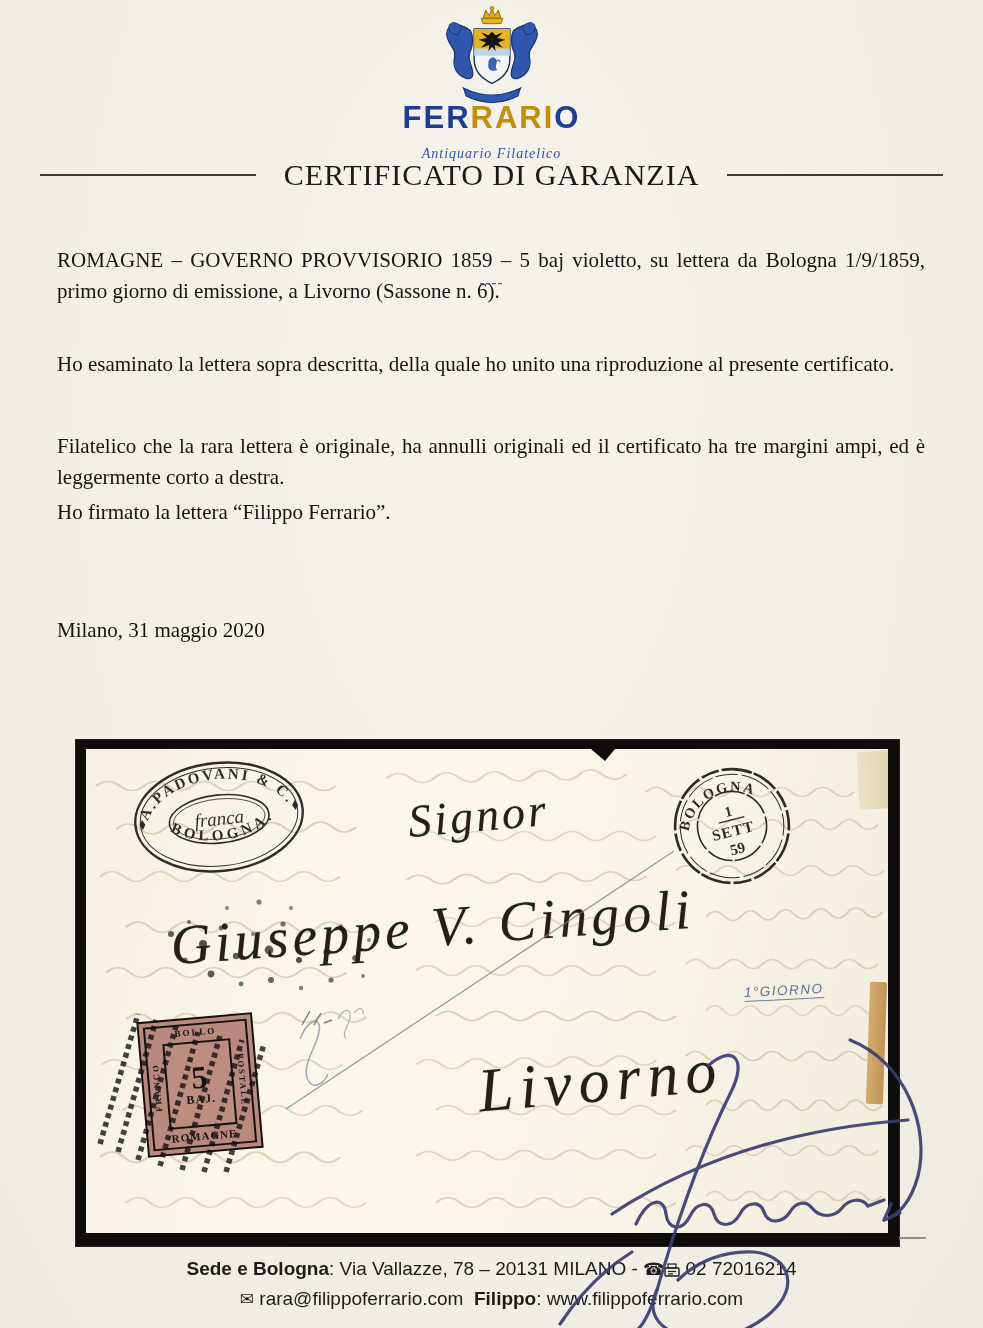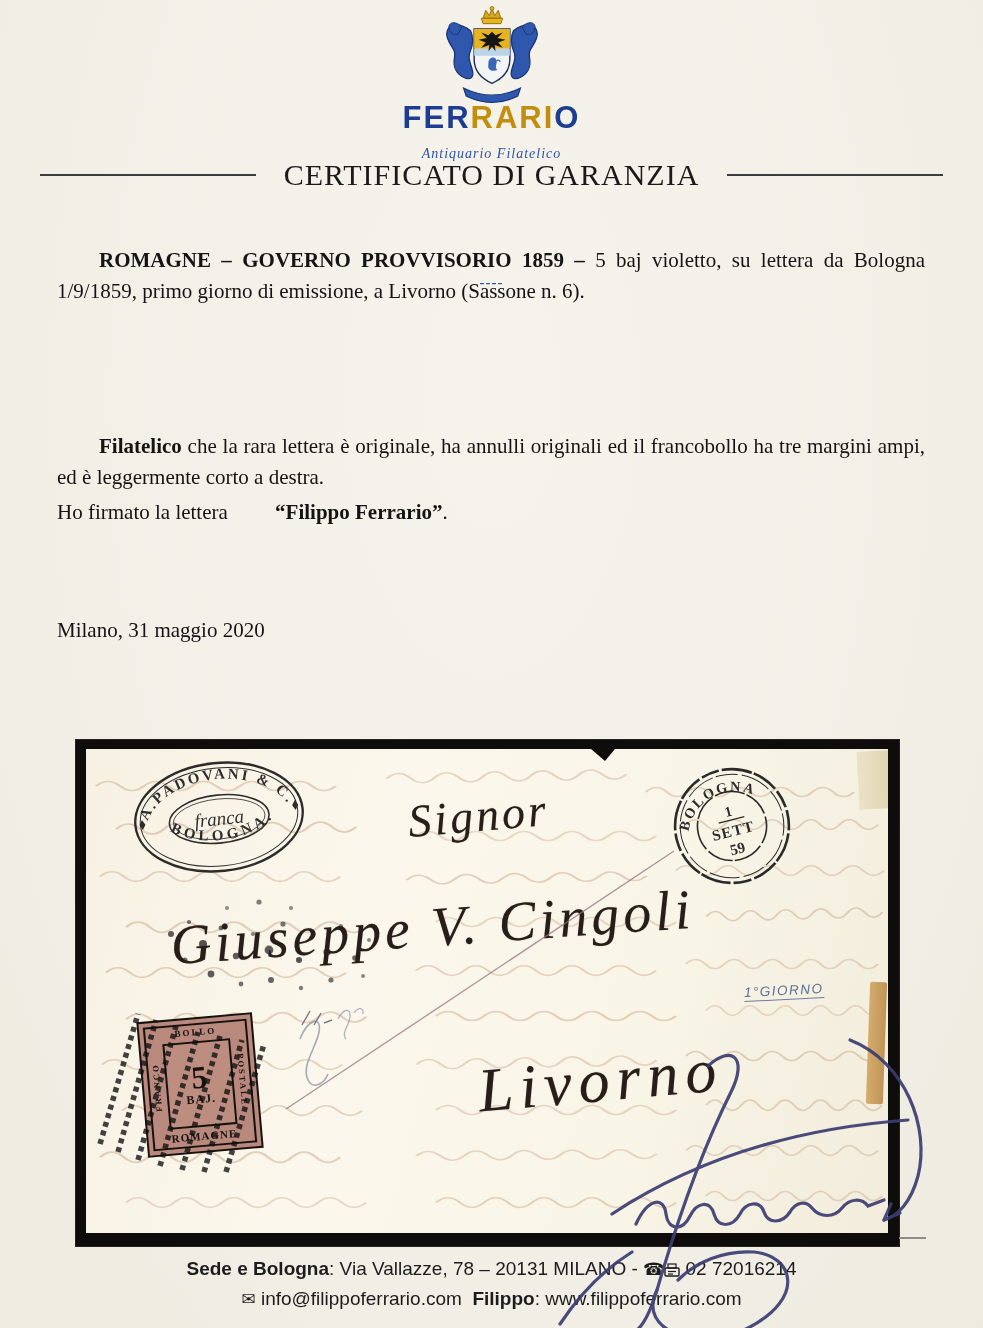--- a/index.html
+++ b/index.html
@@ -19,21 +19,21 @@
 
   
   .title-row{position:absolute;top:158px;left:40px;right:40px;display:flex;align-items:center;}
   .title-row .rule{flex:1;border-top:2px solid #3c3c3c;height:0;}
   .title-row h1{font-size:30px;font-weight:normal;letter-spacing:1px;margin:0 28px;
                 color:#1a1a1a;white-space:nowrap;font-family:"Liberation Serif",serif;}
 
   
   .para{position:absolute;left:57px;width:868px;font-size:21px;line-height:31px;
         color:#141414;text-align:justify;}
-  .para .b{font-weight:bold;margin-left:42px;}
+  .para .b{font-weight:normal;}
   .sep{position:absolute;top:274px;left:0;width:100%;text-align:center;color:#2f54a8;
        font-weight:bold;font-size:15px;letter-spacing:1px;}
   .dateline{position:absolute;top:618px;left:57px;font-size:21px;color:#141414;}
 
   
   .photo{position:absolute;left:76px;top:740px;width:823px;height:506px;background:#0e0d0b;
          box-shadow:0 0 0 1px #222;}
   .letter{position:absolute;left:10px;top:9px;right:11px;bottom:13px;overflow:hidden;
           background:linear-gradient(105deg,#f6f1e2 0%,#fbf7ec 35%,#f8f4e6 70%,#f1ecdb 100%);}
   .ghost{position:absolute;inset:0;z-index:1;}
@@ -131,22 +131,23 @@
   <div class="title-row">
     <div class="rule"></div>
     <h1>CERTIFICATO DI GARANZIA</h1>
     <div class="rule"></div>
   </div>
 
   <p class="para" style="top:224px;"><span class="b">ROMAGNE – GOVERNO PROVVISORIO 1859 –</span><span> 5 baj violetto, su lettera da Bologna 1/9/1859, primo giorno di emissione, a Livorno (Sassone n. 6).</span></p>
 
   <div class="sep">----</div>
 
-
-  <p class="para" style="top:410px;"><span class="b">Filatelico</span><span> che la rara lettera è originale, ha annulli originali ed il francobollo ha tre margini ampi, ed è leggermente corto a destra.</span></p>
+  <p class="para" style="top:328px;">Ho esaminato la lettera sopra descritta, della quale ho unito una riproduzione al presente certificato.</p>
+
+  <p class="para" style="top:410px;"><span class="b">Filatelico</span><span> che la rara lettera è originale, ha annulli originali ed il certificato ha tre margini ampi, ed è leggermente corto a destra.</span></p>
 
   <p class="para" style="top:476px;"><span>Ho firmato la lettera </span><span class="b">“Filippo Ferrario”</span><span>.</span></p>
 
   <div class="dateline">Milano, 31 maggio 2020</div>
 
   <div class="photo">
     <div class="letter">
 
       <svg class="ghost" width="802" height="484" viewBox="0 0 802 484">
         <defs>
@@ -317,16 +318,16 @@
     </g>
   </svg>
 
   <div class="footer">
     <div class="row"><span class="b">Sede e Bologna</span><span>: Via Vallazze, 78 – 20131 MILANO - </span><span class="icon-char">☎</span><svg class="fax-svg" width="16" height="14" viewBox="0 0 16 14">
           <rect x="1" y="5" width="14" height="8" rx="1" fill="none" stroke="#1c1c1c" stroke-width="1.4"></rect>
           <rect x="4" y="1" width="8" height="4" fill="none" stroke="#1c1c1c" stroke-width="1.2"></rect>
           <line x1="4" y1="8.5" x2="12" y2="8.5" stroke="#1c1c1c" stroke-width="1.2"></line>
           <line x1="4" y1="11" x2="9" y2="11" stroke="#1c1c1c" stroke-width="1.2"></line>
         </svg> <span>02 72016214</span></div>
-    <div class="row row2"><span class="icon-char">✉</span> <span>info@filippoferrario.com</span>&nbsp;&nbsp;<span class="b">Filippo</span><span>: www.filippoferrario.com</span></div>
+    <div class="row row2"><span class="icon-char">✉</span> <span>rara@filippoferrario.com</span>&nbsp;&nbsp;<span class="b">Filippo</span><span>: www.filippoferrario.com</span></div>
   </div>
 
 </div>
 
 </body></html>

